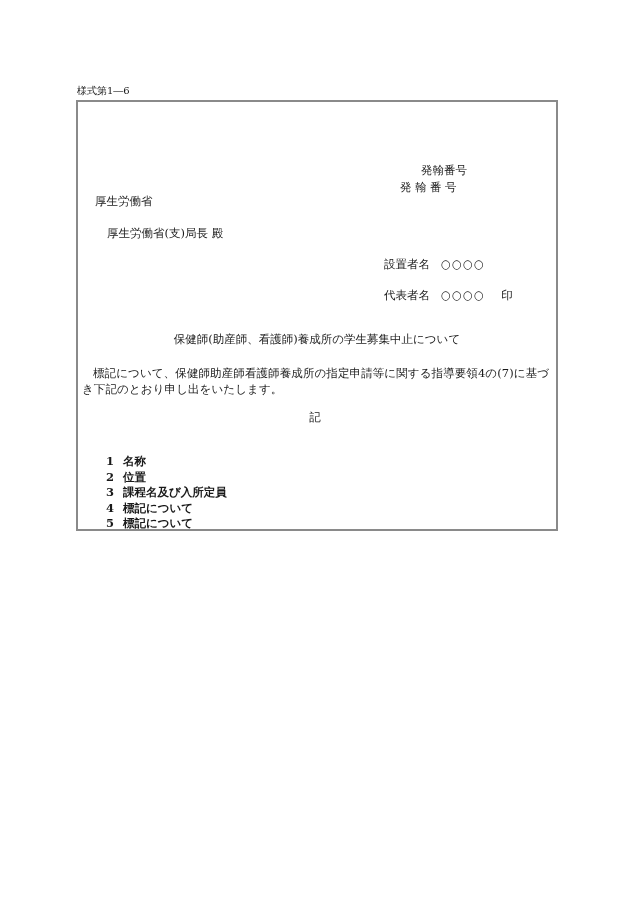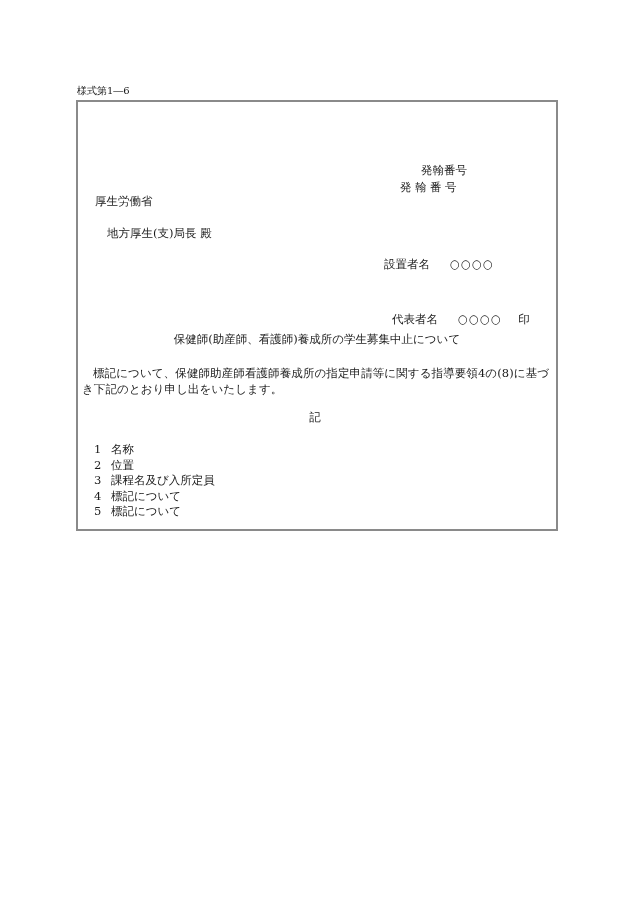--- a/index.html
+++ b/index.html
@@ -25,75 +25,76 @@
       width: 478px;
       height: 427px;
       border: 2px solid #8a8a8a;
       box-sizing: content-box;
     }
     .doc-number { left: 400px; top: 134px; letter-spacing: 3.5px; margin-top: 48px; }
     .app-date { left: 421px; top: 165px; }
     .ministry { left: 95px; top: 196px; }
     .bureau { left: 107px; top: 228px; }
     .founder { left: 384px; top: 259px; }
-    .representative { left: 392px; top: 290px; margin-top: 24px; }
+    .representative { left: 384px; top: 290px; }
     .label-val { display: inline-block; }
-    .label-val .lbl { display: inline-block; width: 66px; }
+    .label-val .lbl { display: inline-block; width: 57px; }
     .label-val .val { display: inline-block; letter-spacing: 1px; }
     .label-val .seal { display: inline-block; margin-left: 16px; }
     .subject { left: 0; width: 630px; top: 334px; text-align: center; padding-left: 2px; }
     .body-text {
       position: absolute;
       left: 82px;
       top: 365px;
       width: 470px;
       line-height: 16px;
       white-space: normal;
       text-indent: 11px;
       letter-spacing: 0.1px;
     }
     .ki { left: 0; width: 630px; top: 412px; text-align: center; }
     .items {
       position: absolute;
       left: 94px;
       top: 442px;
-      margin: 0;
+      margin: 12px;
       padding: 0;
       list-style: none;
+      font-weight: bold;
     }
     .items li {
       height: 15.5px;
       line-height: 15.5px;
       white-space: nowrap;
     }
     .items .num { display: inline-block; width: 17px; }
   </style>
 </head>
 <body>
 
 <div class="abs form-id">様式第1―6</div>
 
 <div class="frame"></div>
 
 <div class="abs doc-number">発翰番号</div>
 <div class="abs app-date">発翰番号</div>
 
 <div class="abs ministry">厚生労働省</div>
-<div class="abs bureau">地方厚生(支)局長 殿</div>
+<div class="abs bureau">厚生労働省(支)局長 殿</div>
 
 <div class="abs founder label-val">
   <span class="lbl">設置者名</span><span class="val">○○○○</span>
 </div>
 <div class="abs representative label-val">
   <span class="lbl">代表者名</span><span class="val">○○○○</span><span class="seal">印</span>
 </div>
 
 <div class="abs subject">保健師(助産師、看護師)養成所の学生募集中止について</div>
 
-<div class="body-text">標記について、保健師助産師看護師養成所の指定申請等に関する指導要領4の(8)に基づき下記のとおり申し出をいたします。</div>
+<div class="body-text">標記について、保健師助産師看護師養成所の指定申請等に関する指導要領4の(7)に基づき下記のとおり申し出をいたします。</div>
 
 <div class="abs ki">記</div>
 
 <ul class="items">
   <li><span class="num">1</span><span>名称</span></li>
   <li><span class="num">2</span><span>位置</span></li>
   <li><span class="num">3</span><span>課程名及び入所定員</span></li>
   <li><span class="num">4</span><span>標記について</span></li>
   <li><span class="num">5</span><span>標記について</span></li>
 </ul>

